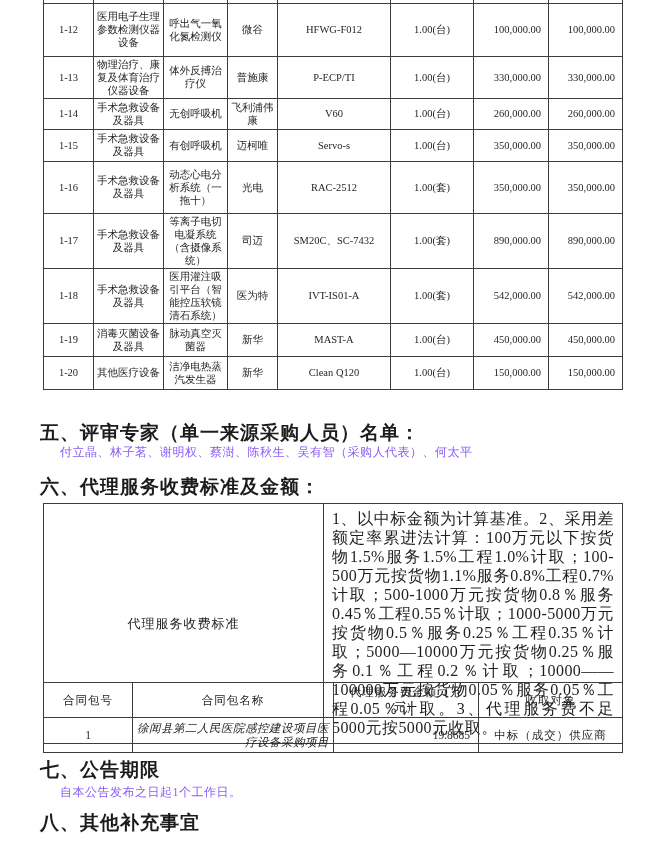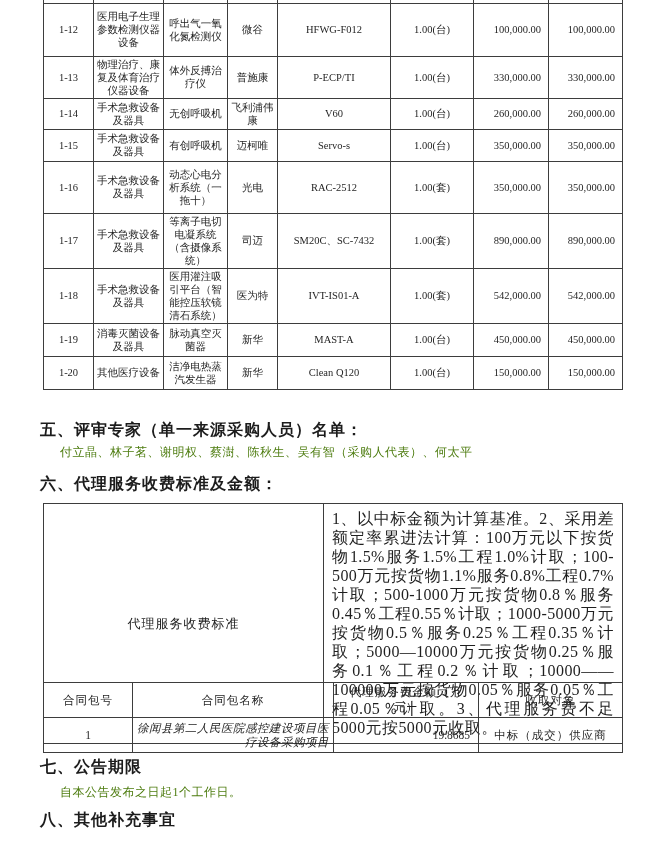--- a/index.html
+++ b/index.html
@@ -28,32 +28,32 @@
     padding: 1px 2px;
     overflow: hidden;
   }
   #items-table tr.partial-row td { border-top: none; height: 3px; padding: 0; }
   #items-table td.money { text-align: right; padding-right: 7px; }
 
   
   .sec-heading {
     position: absolute;
     left: 40px;
-    font-size: 16px;
+    font-size: 19px;
     font-weight: bold;
     letter-spacing: 1px;
     color: #1c1c1c;
     white-space: nowrap;
   }
   .sec-body {
     position: absolute;
     left: 60px;
     font-size: 12px;
     letter-spacing: 0.5px;
-    color: #4d7c0f;
+    color: #8b5cf6;
     white-space: nowrap;
   }
 
   
   #fee-standard-table { position: absolute; top: 503px; left: 43px; width: 579px; }
   #fee-standard-table td { border: 1px solid #3d3d3d; vertical-align: middle; }
   #fee-standard-table td.label-cell {
     width: 280px;
     text-align: center;
     font-size: 13px;

